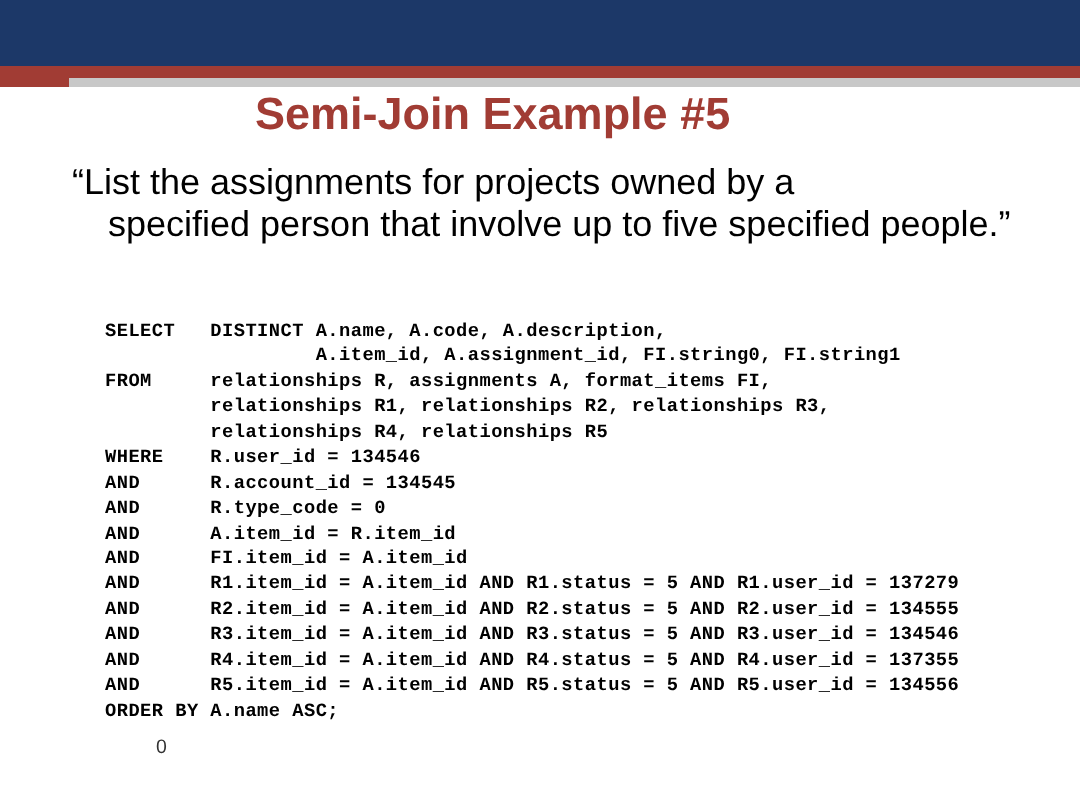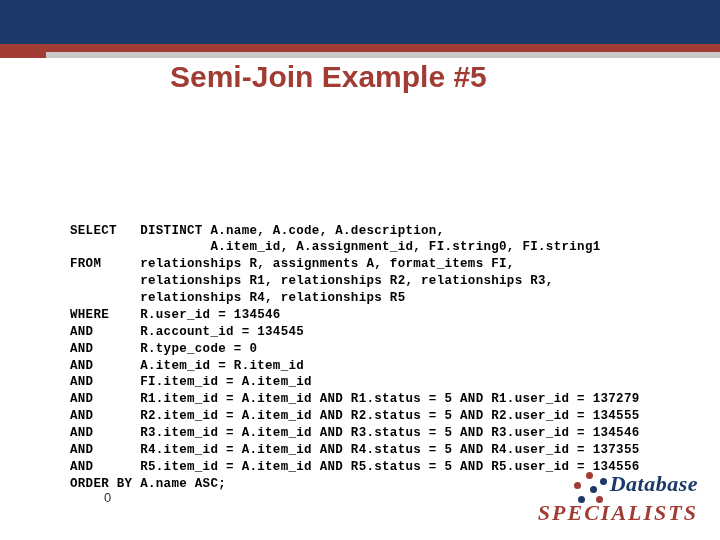--- a/index.html
+++ b/index.html
@@ -63,21 +63,21 @@
     font-size: 24px;
     color: #000;
     line-height: 1.18;
   }
   .indent {
     margin-left: 24px;
     display: block;
   }
   .sql {
     position: absolute;
-    top: 210px;
+    top: 200px;
     left: 70px;
     font-family: "Courier New", monospace;
     font-size: 12.5px;
     font-weight: bold;
     white-space: pre;
     color: #000;
     line-height: 1.35;
     letter-spacing: 0.3px;
   }
   .pagenum {
@@ -135,40 +135,37 @@
 <body>
 
 <div class="slide">
   <div class="top-banner"></div>
   <div class="top-red"></div>
   <div class="top-shadow"></div>
   <div class="left-notch"></div>
 
   <div class="title">Semi-Join Example #5</div>
 
+  <div class="quote">
+    <span>“List the assignments for projects owned by a</span><br>
+    <span class="indent">specified person that involve up to five specified people.”</span>
+  </div>
 
   <pre class="sql" id="sql-block">SELECT   DISTINCT A.name, A.code, A.description,
                   A.item_id, A.assignment_id, FI.string0, FI.string1
 FROM     relationships R, assignments A, format_items FI,
          relationships R1, relationships R2, relationships R3,
          relationships R4, relationships R5
 WHERE    R.user_id = 134546
 AND      R.account_id = 134545
 AND      R.type_code = 0
 AND      A.item_id = R.item_id
 AND      FI.item_id = A.item_id
 AND      R1.item_id = A.item_id AND R1.status = 5 AND R1.user_id = 137279
 AND      R2.item_id = A.item_id AND R2.status = 5 AND R2.user_id = 134555
 AND      R3.item_id = A.item_id AND R3.status = 5 AND R3.user_id = 134546
 AND      R4.item_id = A.item_id AND R4.status = 5 AND R4.user_id = 137355
 AND      R5.item_id = A.item_id AND R5.status = 5 AND R5.user_id = 134556
 ORDER BY A.name ASC;</pre>
 
   <div class="pagenum">0</div>
 
-  <div class="logo">
-    <span class="logo-icon">
-      <span class="dot d1"></span><span class="dot d2"></span><span class="dot d3"></span>
-      <span class="dot d4"></span><span class="dot d5"></span><span class="dot d6"></span>
-    </span><span class="logo-top">Database</span>
-    <div class="logo-bottom">SPECIALISTS</div>
-  </div>
 </div>
 
 </body></html>

